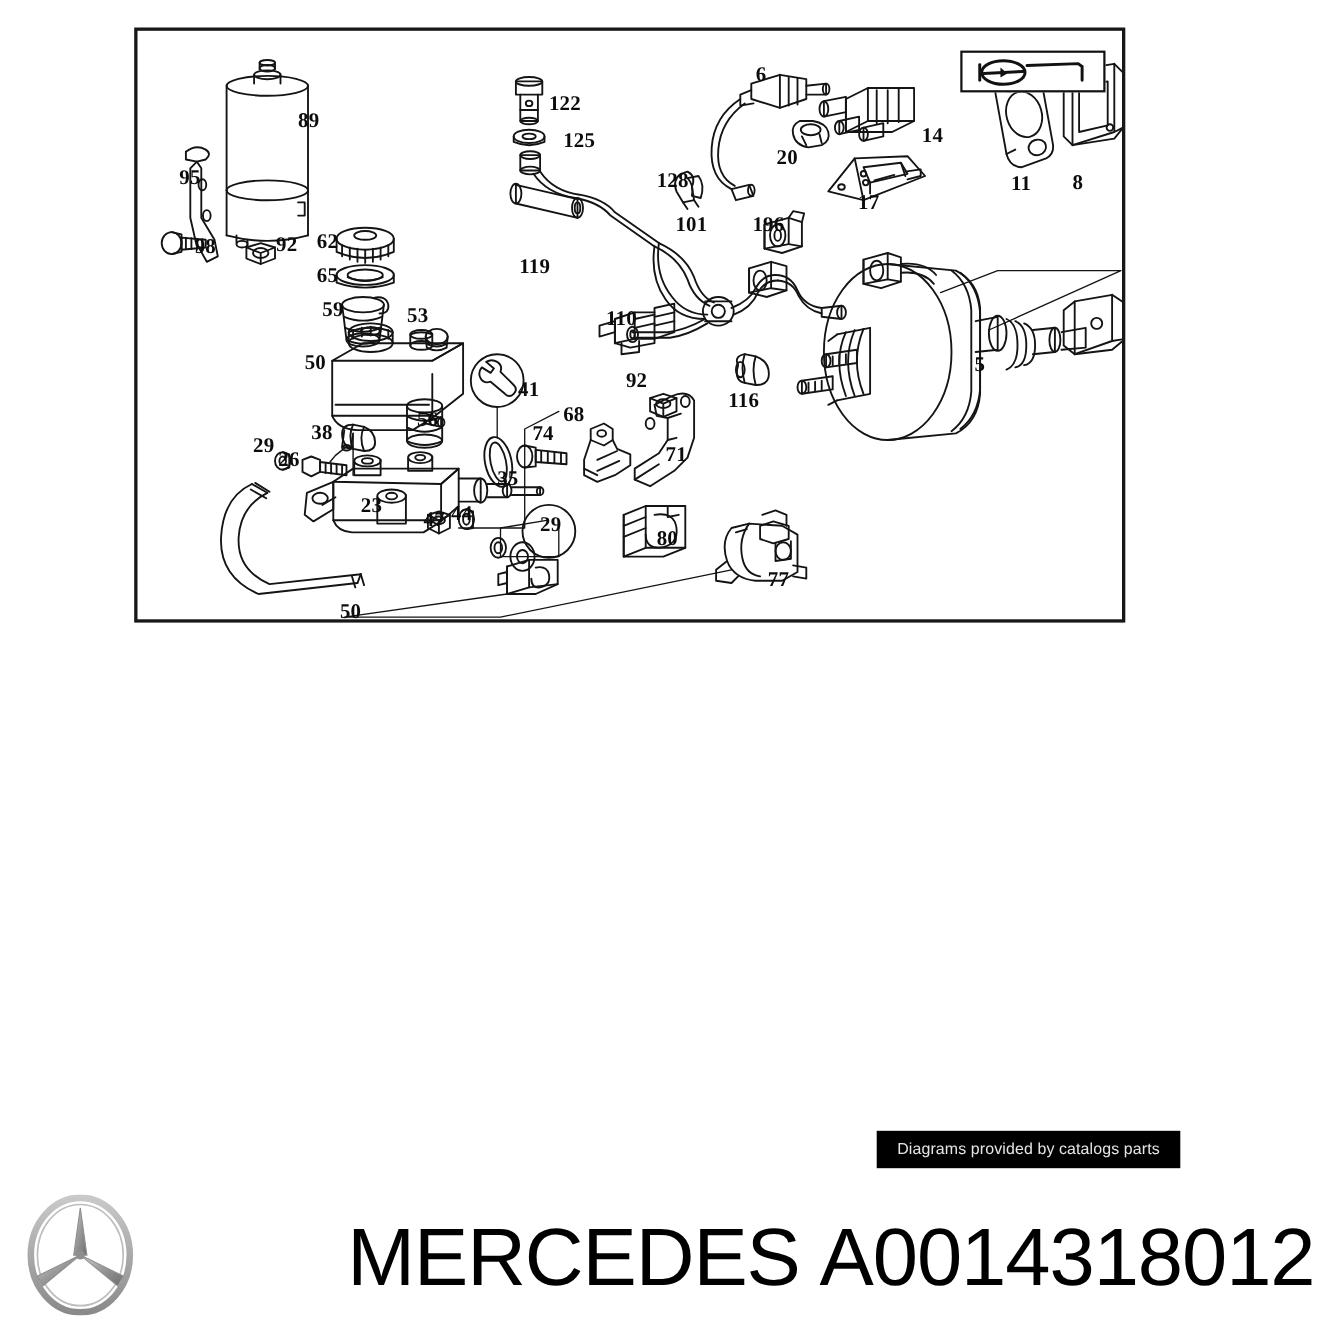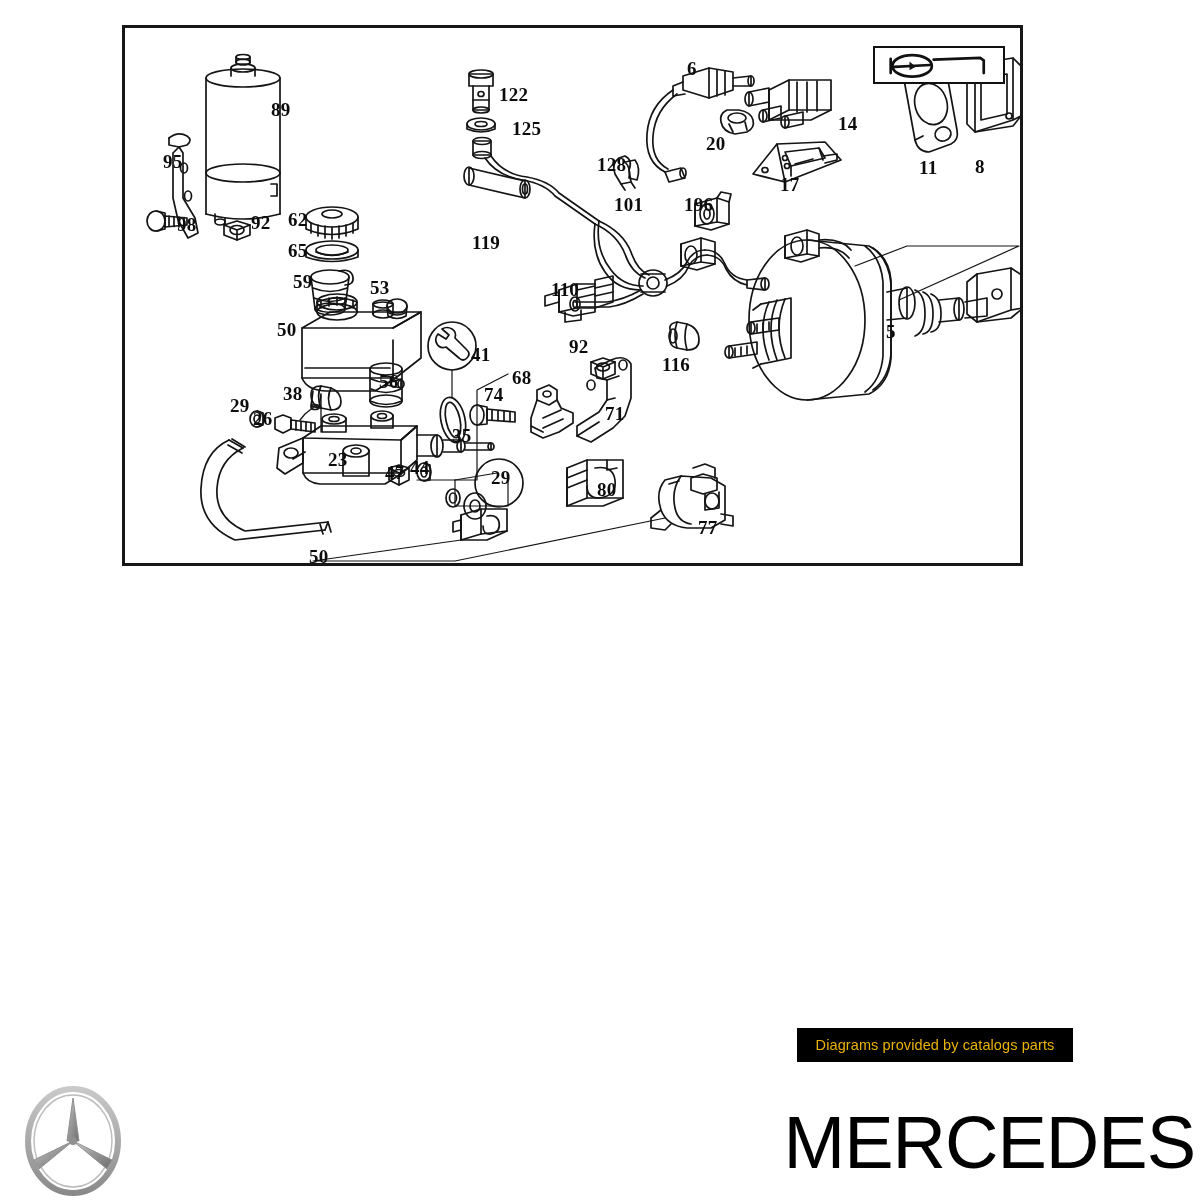--- a/index.html
+++ b/index.html
@@ -48,21 +48,21 @@
     box-sizing:border-box;
   }
   #lhd-legend svg{display:block;width:100%;height:100%;}
 
   
   #watermark{
     position:absolute;
     left:797px;top:1028px;
     width:276px;height:34px;
     background:#000000;
-    color:#eab308;
+    color:#e5e5e5;
     font-family:"Liberation Sans", sans-serif;
     font-size:14.5px;
     display:flex;align-items:center;justify-content:center;
     letter-spacing:0.1px;
   }
 
   
   #footer{
     position:absolute;
     left:0;top:1085px;
@@ -628,15 +628,16 @@
         <path d="M55 12 L61 55 L49 55 Z"></path>
         <path d="M55 55 L21 83 L16 74 Z"></path>
         <path d="M55 55 L89 83 L94 74 Z"></path>
       </g>
       <circle cx="55" cy="55" r="4" fill="#8f8f8f"></circle>
     </svg>
   </div>
 
   <div id="footer-text">
     <span>MERCEDES</span>
+    <span class="pn">A0014318012</span>
   </div>
 
 </div>
 
 </body></html>

